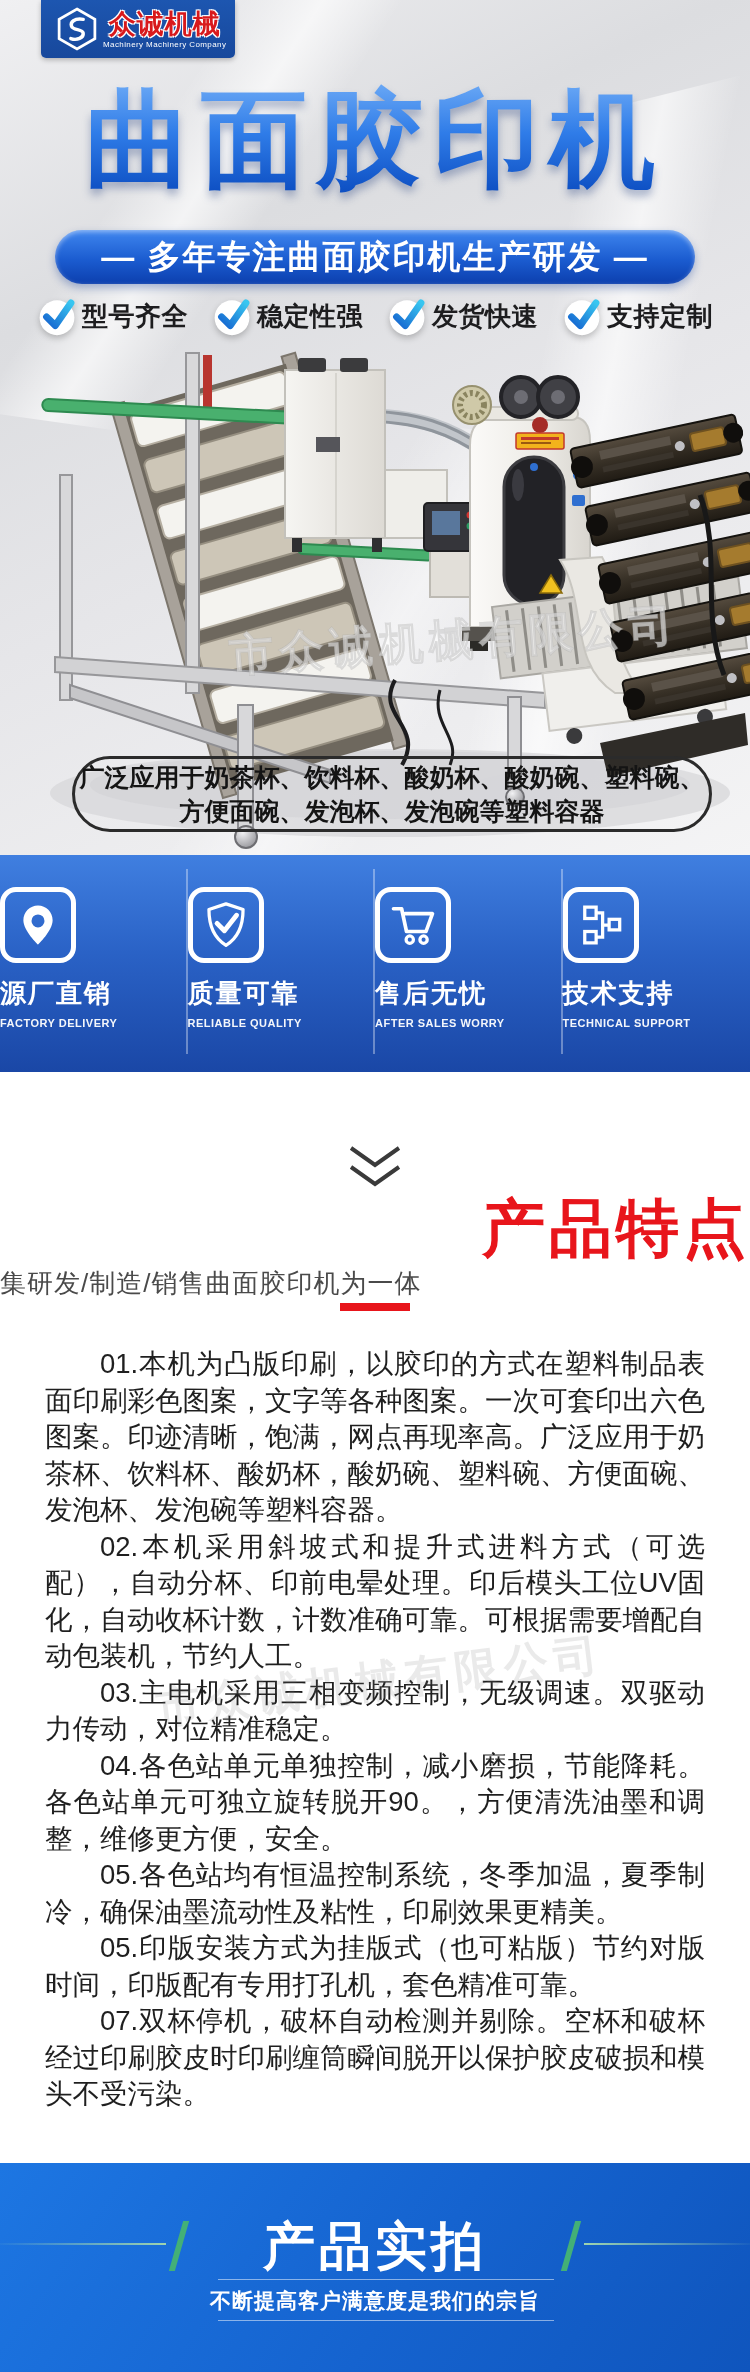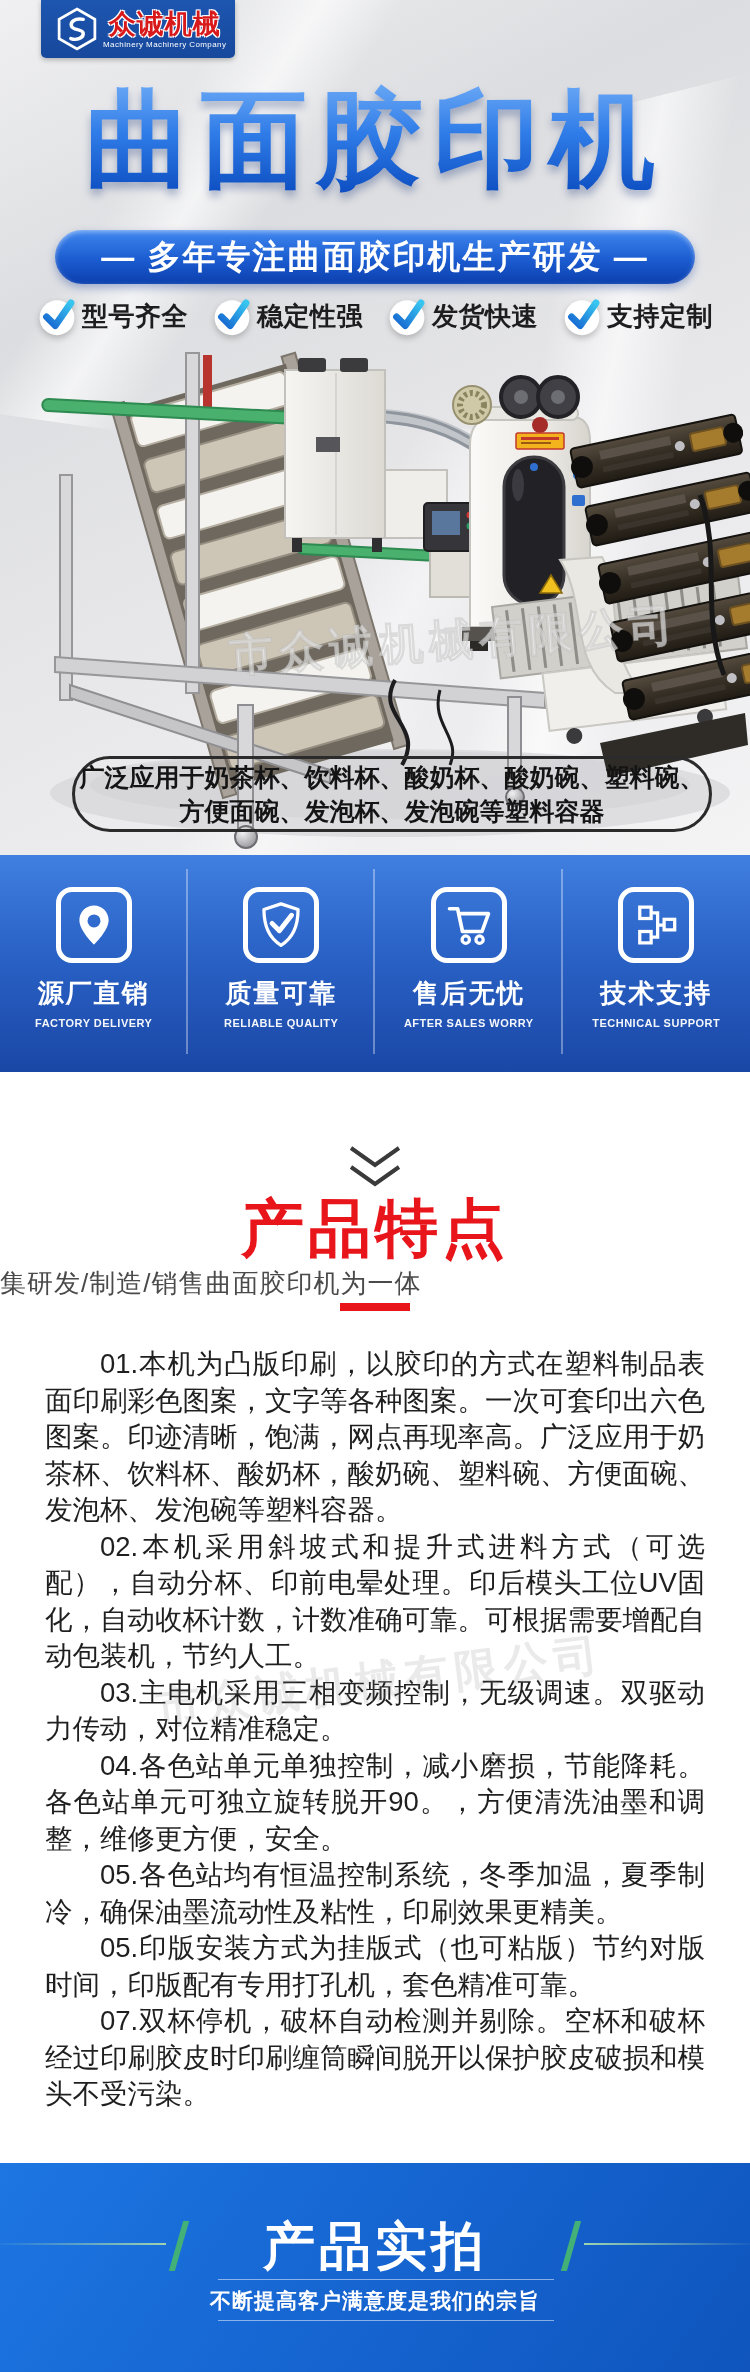--- a/index.html
+++ b/index.html
@@ -38,30 +38,30 @@
   .check-label{font-size:26px;font-weight:700;color:#1d1d1f;letter-spacing:.5px;}
   
   .photo{position:absolute;left:0;top:345px;width:750px;height:510px;}
   
   .apps-box{position:absolute;left:72px;top:756px;width:640px;height:76px;box-sizing:border-box;
     border:3px solid #2b2b2b;border-radius:40px;display:flex;flex-direction:column;justify-content:center;
     text-align:center;color:#141414;font-size:25px;font-weight:600;line-height:34px;letter-spacing:0;}
   
   .services{position:absolute;left:0;top:855px;width:750px;height:217px;
     background:linear-gradient(180deg,#407fe0 0%,#2a62c6 45%,#1a47a6 100%);display:flex;}
-  .svc-col{flex:1;position:relative;display:flex;flex-direction:column;align-items:center;padding-top:32px;}
+  .svc-col{flex:1;position:relative;display:flex;flex-direction:column;align-items:flex-start;padding-top:32px;}
   .svc-col:not(:last-child)::after{content:"";position:absolute;right:0;top:14px;bottom:18px;width:2px;background:rgba(255,255,255,.35);}
   .svc-icon-box{width:76px;height:76px;box-sizing:border-box;border:5px solid #ffffff;border-radius:16px;
     display:flex;align-items:center;justify-content:center;}
   .svc-icon-box svg{width:52px;height:52px;}
   .svc-label{margin-top:13px;color:#ffffff;font-size:26px;font-weight:700;letter-spacing:2px;}
   .svc-sub{margin-top:6px;color:#ffffff;font-size:11px;font-weight:700;letter-spacing:.5px;opacity:.95;}
   
   .chevron{position:absolute;left:343px;top:1145px;width:64px;height:46px;}
-  .pf-title{position:absolute;left:0;top:1186px;width:750px;text-align:center;
+  .pf-title{position:absolute;left:0;top:1186px;width:750px;text-align:right;
     font-size:63px;font-weight:900;color:#e8151b;letter-spacing:4px;}
   .pf-sub{position:absolute;left:0;top:1266px;width:646px;font-size:26px;color:#4a4a4a;letter-spacing:1px;}
   .pf-bar{position:absolute;left:340px;top:1303px;width:70px;height:8px;background:#e8151b;}
   .pf-body{position:absolute;left:45px;top:1346px;width:660px;font-size:27.5px;color:#1f1f1f;
     line-height:36.5px;text-align:justify;}
   .pf-body p{margin:0;text-indent:2em;}
   .wm2{position:absolute;left:70px;top:1652px;width:620px;text-align:center;transform:rotate(-7deg);
     font-size:44px;font-weight:700;letter-spacing:6px;color:rgba(125,125,125,.16);pointer-events:none;}
   
   .footer{position:absolute;left:0;top:2163px;width:750px;height:209px;

